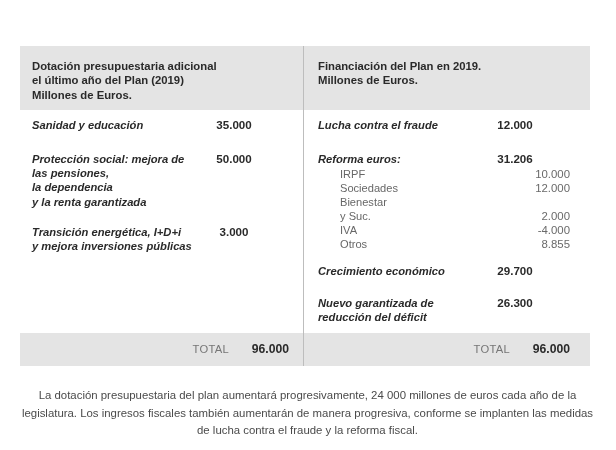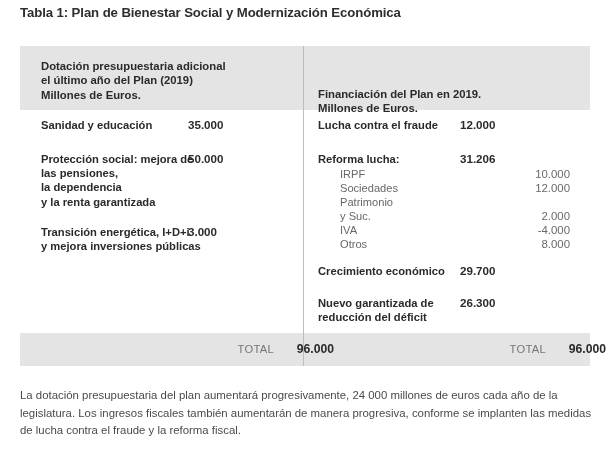--- a/index.html
+++ b/index.html
@@ -73,34 +73,34 @@
     width: 570px;
     height: 33px;
     background: #e4e4e4;
   }
 
   .col {
     position: absolute;
     top: 0;
     height: 320px;
   }
-  .col-left  { left: 9px;   width: 283px; }
+  .col-left  { left: 0px;   width: 283px; }
   .col-right { left: 284px; width: 286px; }
 
   .col-head {
     position: absolute;
     top: 13px;
     font-size: 11.3px;
     font-weight: bold;
     color: #2a2a2a;
     line-height: 14.4px;
     white-space: pre-line;
   }
   .col-left  .col-head { left: 12px; width: 250px; }
-  .col-right .col-head { left: 14px; width: 255px; margin-top: 28px; }
+  .col-right .col-head { left: 14px; width: 255px; }
 
   
   .rows {
     position: absolute;
     top: 64px;
     height: 223px;
   }
   .col-left  .rows { left: 0; width: 283px; }
   .col-right .rows { left: 0; width: 286px; }
 
@@ -110,28 +110,29 @@
     right: 0;
   }
   .row .label {
     position: absolute;
     top: 0;
     font-size: 11.2px;
     font-weight: bold;
     color: #2a2a2a;
     line-height: 14.2px;
     white-space: pre-line;
+    font-style: italic;
   }
   .row .value {
     position: absolute;
     top: 0;
     font-size: 11.6px;
     font-weight: bold;
     color: #2a2a2a;
-    text-align: left;
+    text-align: center;
     white-space: nowrap;
     line-height: 14.2px;
   }
   .col-left .row .label  { left: 12px; width: 180px; }
   .col-left .row .value  { right: 14px; width: 110px; }
   .col-right .row .label { left: 14px; width: 170px; }
   .col-right .row .value { right: 20px; width: 110px; }
 
   
   .subrow {
@@ -160,21 +161,20 @@
     text-align: right;
     line-height: 13.6px;
     white-space: nowrap;
   }
 
   
   .total-row {
     position: absolute;
     top: 287px;
     height: 33px;
-    padding-left: 36px;
   }
   .col-left  .total-row { left: 0; width: 283px; }
   .col-right .total-row { left: 0; width: 286px; }
 
   .total-label {
     position: absolute;
     top: 10px;
     font-size: 11.2px;
     font-weight: normal;
     color: #767676;
@@ -199,28 +199,28 @@
   
   .footnote {
     position: absolute;
     left: 20px;
     top: 387px;
     width: 575px;
     font-size: 11.4px;
     line-height: 17.6px;
     color: #4a4a4a;
     font-weight: normal;
+    text-align: center;
   }
 </style>
 </head>
 <body>
 
 <div class="page">
 
-  <div class="caption">Tabla 1: Plan de Bienestar Social y Modernización Económica</div>
 
   <div class="table">
 
     <div class="header-band"></div>
     <div class="total-band"></div>
     <div class="col-divider"></div>
 
     <div class="col col-left">
 
       <div class="col-head">Dotación presupuestaria adicional
@@ -257,44 +257,44 @@
       <div class="col-head">Financiación del Plan en 2019.
 Millones de Euros.</div>
 
       <div class="rows">
         <div class="row" style="top:8px;">
           <div class="label">Lucha contra el fraude</div>
           <div class="value">12.000</div>
         </div>
 
         <div class="row" style="top:42px;">
-          <div class="label">Reforma lucha:</div>
+          <div class="label">Reforma euros:</div>
           <div class="value">31.206</div>
         </div>
 
         <div class="subrow" style="top:58px;">
           <div class="sublabel">IRPF</div>
           <div class="subvalue">10.000</div>
         </div>
         <div class="subrow" style="top:72px;">
           <div class="sublabel">Sociedades</div>
           <div class="subvalue">12.000</div>
         </div>
         <div class="subrow" style="top:86px;">
-          <div class="sublabel">Patrimonio
+          <div class="sublabel">Bienestar
 y Suc.</div>
           <div class="subvalue" style="top:14px;">2.000</div>
         </div>
         <div class="subrow" style="top:114px;">
           <div class="sublabel">IVA</div>
           <div class="subvalue">-4.000</div>
         </div>
         <div class="subrow" style="top:128px;">
           <div class="sublabel">Otros</div>
-          <div class="subvalue">8.000</div>
+          <div class="subvalue">8.855</div>
         </div>
 
         <div class="row" style="top:154px;">
           <div class="label">Crecimiento económico</div>
           <div class="value">29.700</div>
         </div>
         <div class="row" style="top:186px;">
           <div class="label">Nuevo garantizada de
 reducción del déficit</div>
           <div class="value">26.300</div>

